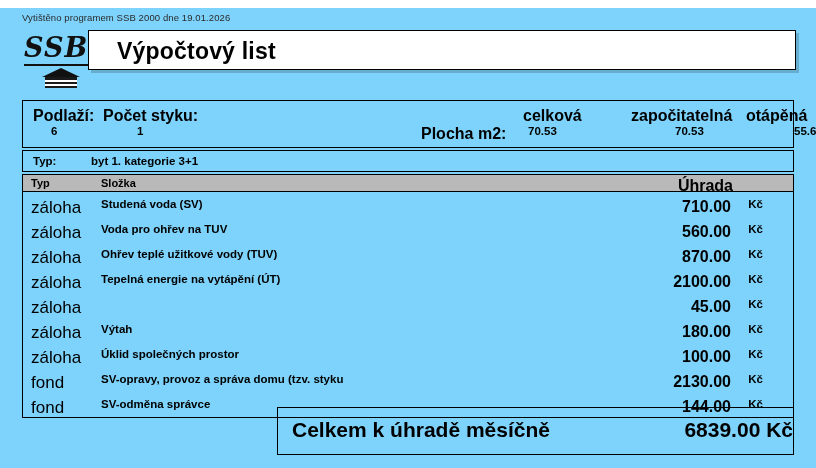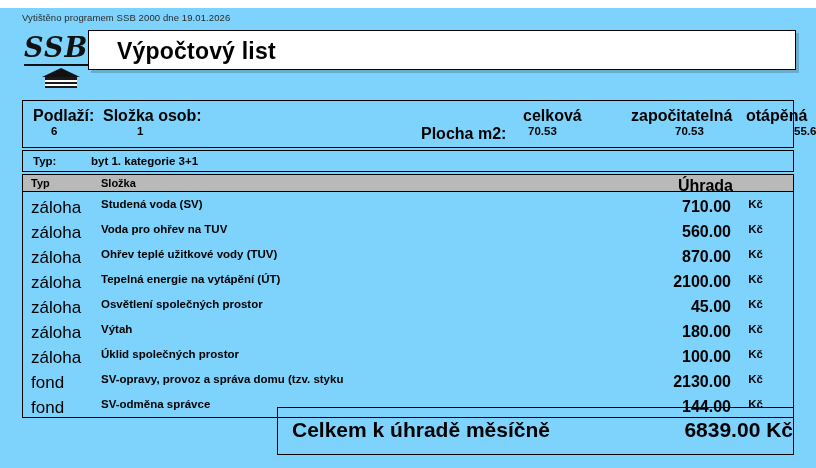--- a/index.html
+++ b/index.html
@@ -320,21 +320,21 @@
       <div class="bar2"></div>
     </div>
     <div class="title-box">
       <div class="title-text">Výpočtový list</div>
     </div>
   </div>
 
   <div class="info-box">
     <div class="lbl i-podlazi-lbl">Podlaží:</div>
     <div class="val i-podlazi-val">6</div>
-    <div class="lbl i-osob-lbl">Složka osob:</div>
+    <div class="lbl i-osob-lbl">Počet styku:</div>
     <div class="val i-osob-val">1</div>
     <div class="lbl i-plocha-lbl">Plocha m2:</div>
     <div class="lbl i-celkova-lbl">celková</div>
     <div class="val i-celkova-val">70.53</div>
     <div class="lbl i-zapoc-lbl">započitatelná</div>
     <div class="val i-zapoc-val">70.53</div>
     <div class="lbl i-otap-lbl">otápěná</div>
     <div class="val i-otap-val">55.64</div>
   </div>
 
@@ -369,21 +369,20 @@
       <div class="c-cur">Kč</div>
     </div>
     <div class="row">
       <div class="c-typ">záloha</div>
       <div class="c-slozka">Tepelná energie na vytápění (ÚT)</div>
       <div class="c-amount">2100.00</div>
       <div class="c-cur">Kč</div>
     </div>
     <div class="row">
       <div class="c-typ">záloha</div>
-      <div class="c-slozka">Osvětlení společných prostor</div>
       <div class="c-amount">45.00</div>
       <div class="c-cur">Kč</div>
     </div>
     <div class="row">
       <div class="c-typ">záloha</div>
       <div class="c-slozka">Výtah</div>
       <div class="c-amount">180.00</div>
       <div class="c-cur">Kč</div>
     </div>
     <div class="row">

